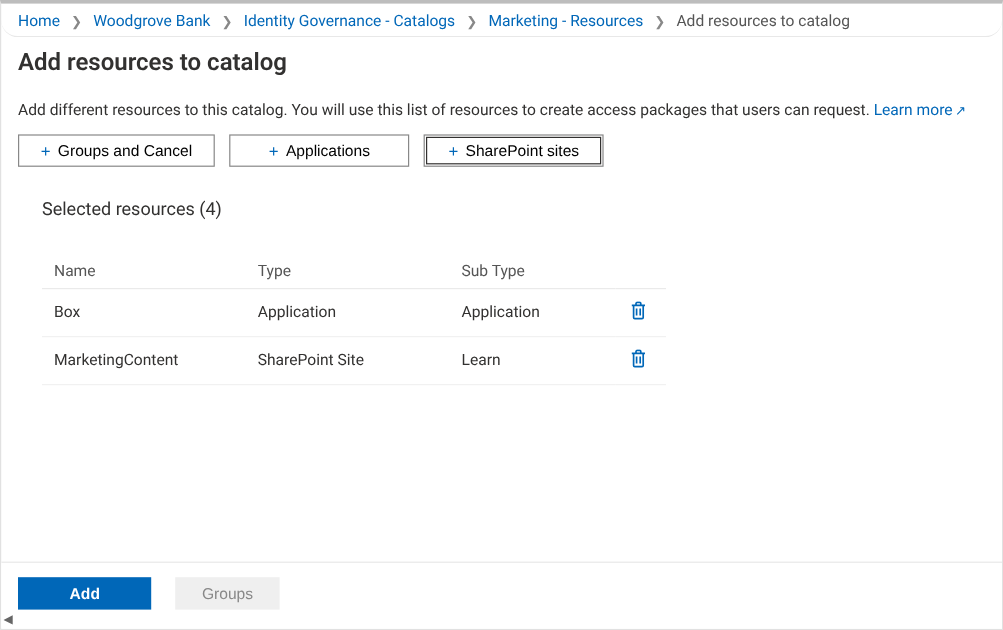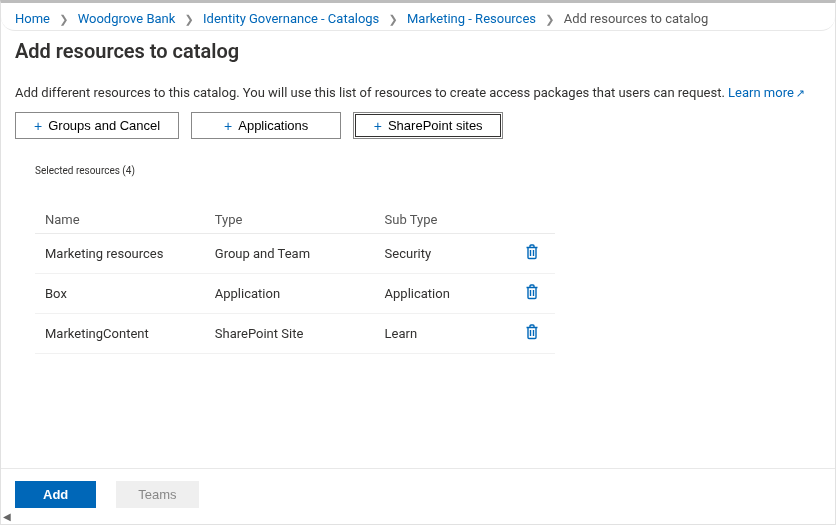--- a/index.html
+++ b/index.html
@@ -40,37 +40,37 @@
     font-size:13px;
     cursor:pointer;
     display:flex;
     align-items:center;
     gap:6px;
     min-width:150px;
     justify-content:center;
   }
   .type-btn.selected { outline:1px solid #323130; outline-offset:-3px; }
   .plus { color:#0067b8; font-weight:400; font-size:14px; line-height:1;}
-  .selected-heading { padding: 16px 30px 6px 34px; font-size:10px;}
+  .selected-heading { padding: 16px 30px 6px 34px; font-size:15px;}
   .res-table { width: 520px; margin-left:34px; border-collapse:collapse; font-size:13px;margin-top:24px;}
   .res-table th { text-align:left; font-weight:400; color:#555; padding:6px 8px 6px 10px; border-bottom:1px solid #eaeaea;}
   .res-table td { padding:8px 8px 8px 10px; border-bottom:1px solid #f1f1f1;}
   .res-table .name-cell { color:#323130; }
   .del-btn { background:none; border:none; cursor:pointer; padding:2px;}
   .del-btn svg { width:14px; height:16px; stroke:#0067b8; fill:none; stroke-width:1.4;}
   .footer {
     position:absolute; left:0; right:0; bottom:0;
     border-top:1px solid #e8e8e8;
     padding:12px 14px 16px 14px;
     display:flex; gap:20px; align-items:center;
     background:#fff;
   }
   .primary-btn {
     background:#0067b8; color:#fff; border:none;
-    padding:6px 28px; font-size:13px; font-weight:600; cursor:pointer;
+    padding:6px 43px; font-size:13px; font-weight:600; cursor:pointer;
   }
   .secondary-btn {
     background:#efefef; color:#888; border:none;
     padding:6px 22px; font-size:13px; cursor:pointer;
   }
   .scroll-left-arrow {
     position:absolute; left:2px; bottom:2px; font-size:10px; color:#666;
   }
 </style>
 </head>
@@ -120,44 +120,36 @@
   <thead>
     <tr>
       <th style="width:160px">Name</th>
       <th style="width:160px">Type</th>
       <th style="width:130px">Sub Type</th>
       <th style="width:40px"></th>
     </tr>
   </thead>
   <tbody id="rows-body">
       <tr>
-        <td class="name-cell">Marketing resources</td>
-        <td>Group and Team</td>
-        <td>Security</td>
-        <td><button class="del-btn"><span><svg viewBox="0 0 14 16">
-                <path d="M1.5 3.5h11M5 3V2a1 1 0 0 1 1-1h2a1 1 0 0 1 1 1v1M3 3.5v10a1 1 0 0 0 1 1h6a1 1 0 0 0 1-1v-10M5.5 6v6M8.5 6v6"></path>
-              </svg></span></button></td>
-      </tr>
-      <tr>
         <td class="name-cell">Box</td>
         <td>Application</td>
         <td>Application</td>
         <td><button class="del-btn"><span><svg viewBox="0 0 14 16">
                 <path d="M1.5 3.5h11M5 3V2a1 1 0 0 1 1-1h2a1 1 0 0 1 1 1v1M3 3.5v10a1 1 0 0 0 1 1h6a1 1 0 0 0 1-1v-10M5.5 6v6M8.5 6v6"></path>
               </svg></span></button></td>
       </tr>
       <tr>
         <td class="name-cell">MarketingContent</td>
         <td>SharePoint Site</td>
         <td>Learn</td>
         <td><button class="del-btn"><span><svg viewBox="0 0 14 16">
                 <path d="M1.5 3.5h11M5 3V2a1 1 0 0 1 1-1h2a1 1 0 0 1 1 1v1M3 3.5v10a1 1 0 0 0 1 1h6a1 1 0 0 0 1-1v-10M5.5 6v6M8.5 6v6"></path>
               </svg></span></button></td>
       </tr>
     </tbody>
 </table>
 
 <div class="footer">
   <button class="primary-btn">Add</button>
-  <button class="secondary-btn">Teams</button>
+  <button class="secondary-btn">Groups</button>
 </div>
 
 <div class="scroll-left-arrow">◀</div>
 
 </body></html>

